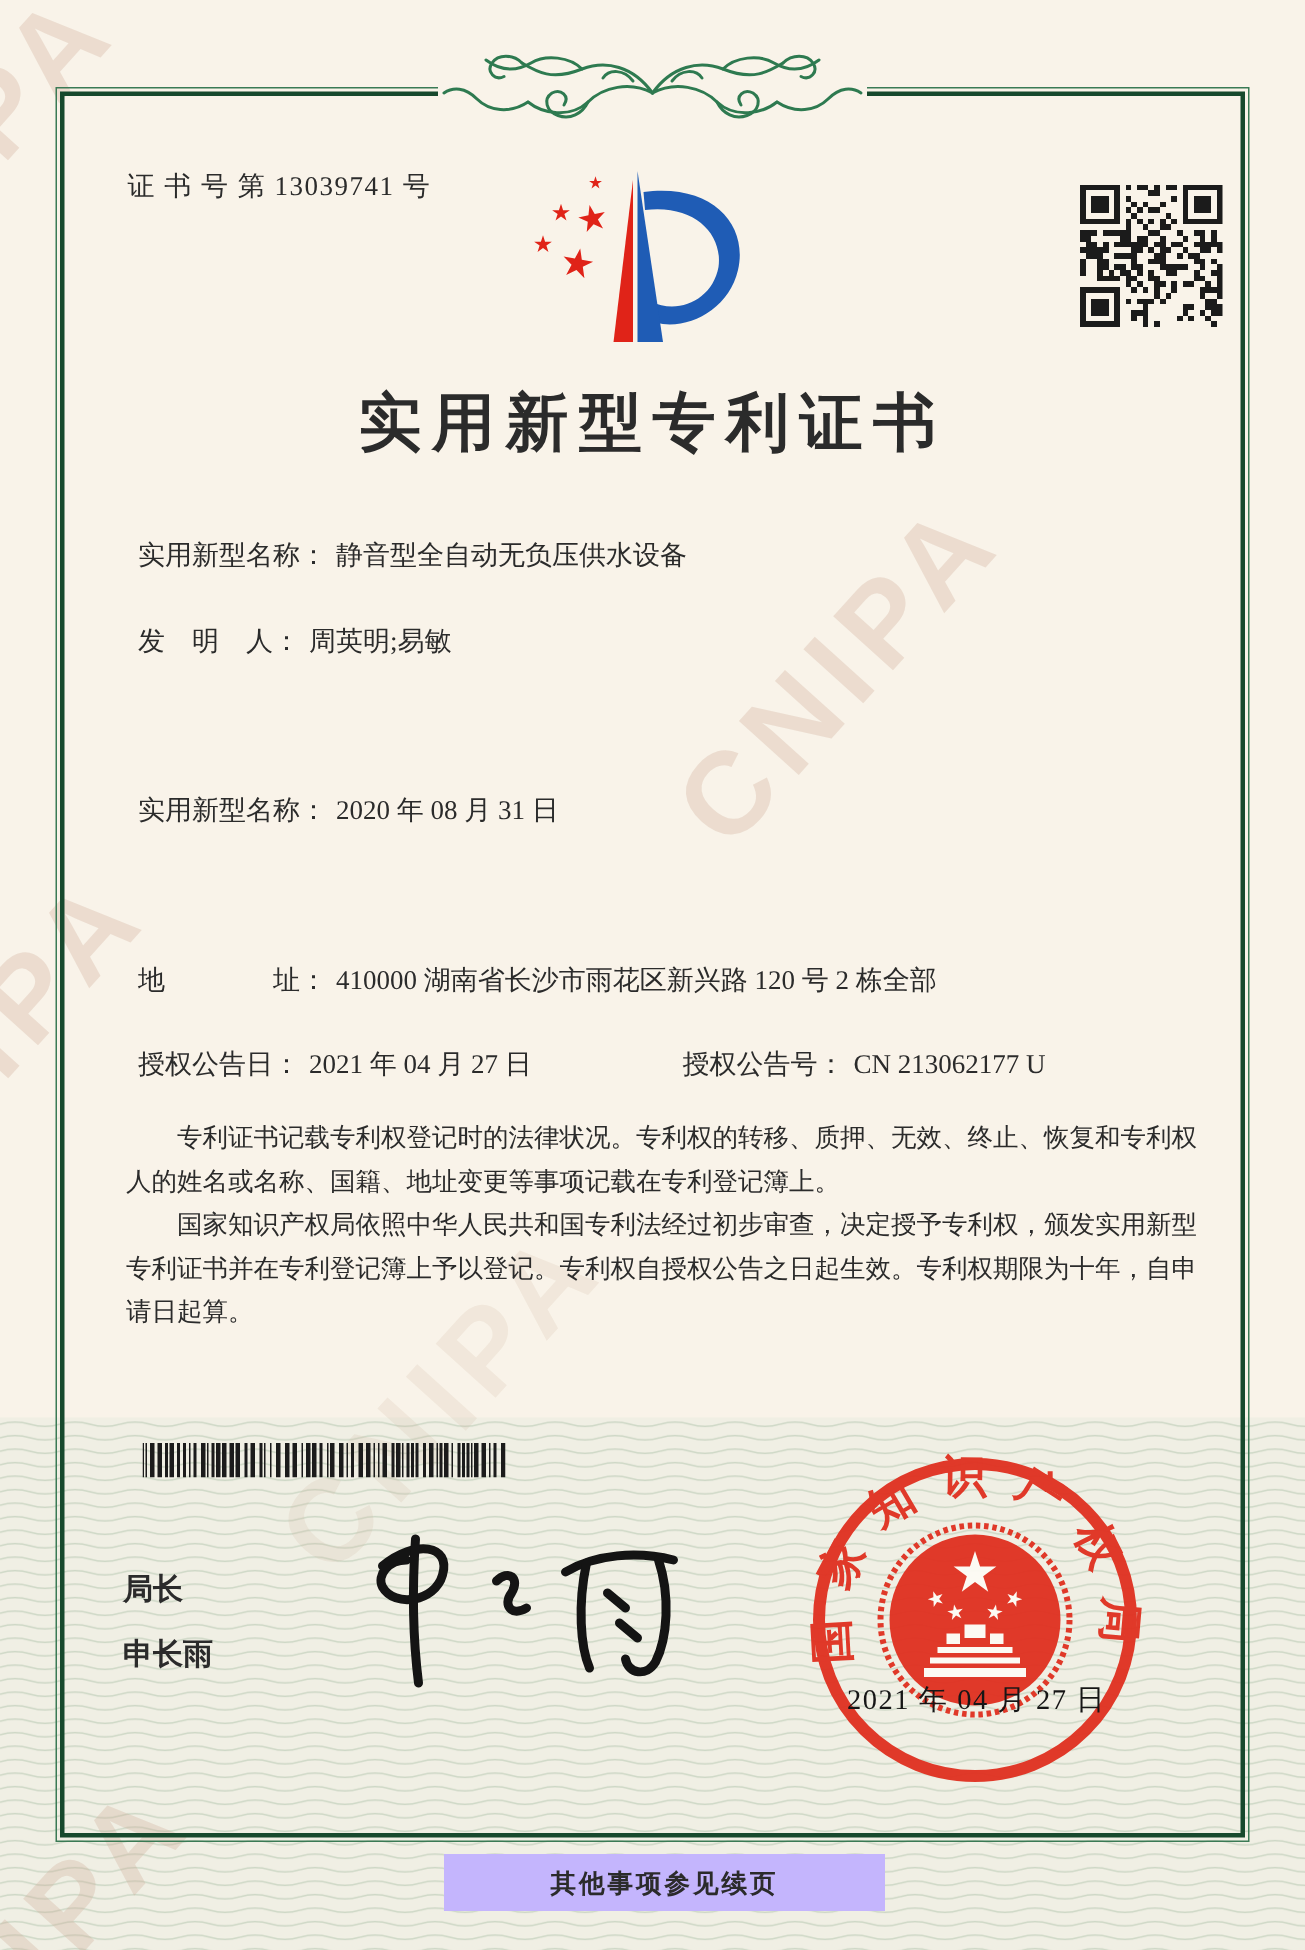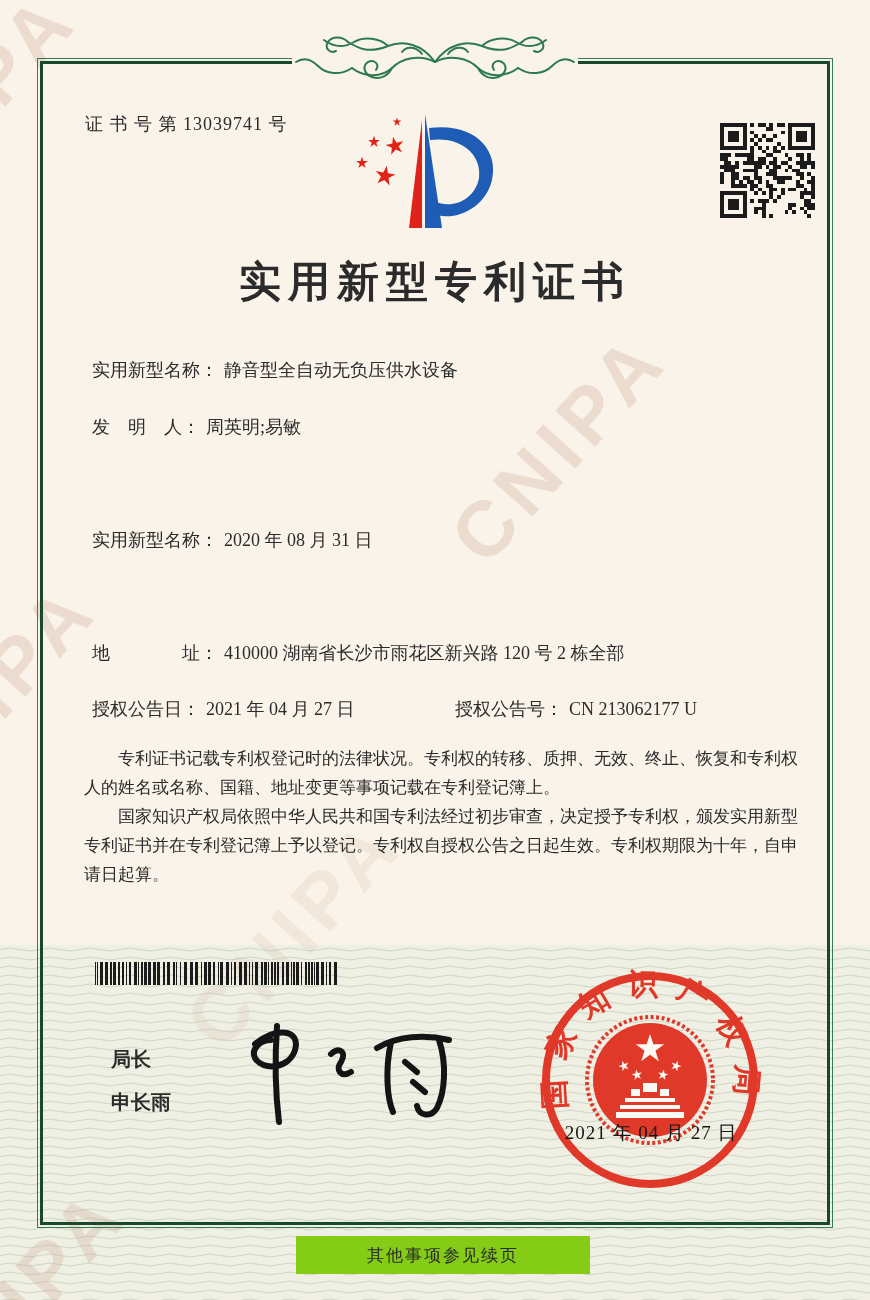--- a/index.html
+++ b/index.html
@@ -34,32 +34,32 @@
   .field .flabel{margin-right:6px;}
   .grant-no{position:absolute;left:455px;top:697px;font-size:18px;z-index:3;white-space:nowrap;}
   .grant-no .flabel{margin-right:6px;}
   
   .paras{position:absolute;left:84px;top:744px;width:714px;font-size:17px;line-height:29px;
       text-align:justify;z-index:3;}
   .paras p{margin:0;text-indent:2em;}
   
   .barcode{position:absolute;left:95px;top:962px;width:242px;height:23px;z-index:3;}
   
-  .signer{position:absolute;left:111px;top:1046px;z-index:3;
+  .signer{position:absolute;left:82px;top:1046px;z-index:3;
       font-family:"Liberation Sans","DejaVu Sans",sans-serif;font-size:20px;font-weight:600;}
   .signer div{margin-bottom:16px;}
   .signature{position:absolute;left:225px;top:1010px;width:250px;height:120px;z-index:4;}
   
   .seal{position:absolute;left:525px;top:955px;width:250px;height:250px;z-index:4;opacity:0.95;}
   .seal-date{position:absolute;left:533px;top:1120px;width:236px;text-align:center;
       font-size:19px;letter-spacing:1px;color:#161616;z-index:5;}
   
   .page-number{position:absolute;left:0;top:1188px;width:870px;text-align:center;font-size:16px;z-index:3;}
-  .note-box{position:absolute;left:296px;top:1236px;width:294px;height:38px;background:#84cc16;
-      z-index:3;display:flex;align-items:center;justify-content:center;font-size:17px;letter-spacing:2px;}
+  .note-box{position:absolute;left:296px;top:1236px;width:294px;height:38px;background:#c4b5fd;
+      z-index:3;display:flex;align-items:center;justify-content:center;font-size:17px;letter-spacing:2px;font-weight:bold;}
 </style>
 </head>
 <body>
 
 <div id="cert-page">
 
   <div class="lower-bg">
     <svg width="870" height="355">
       <defs>
         <pattern id="wavepat" x="0" y="0" width="40" height="9" patternUnits="userSpaceOnUse">

